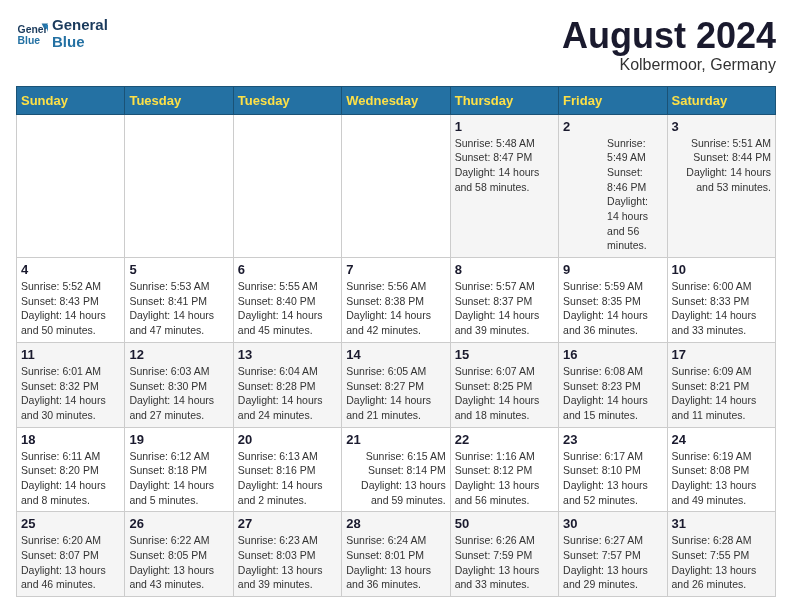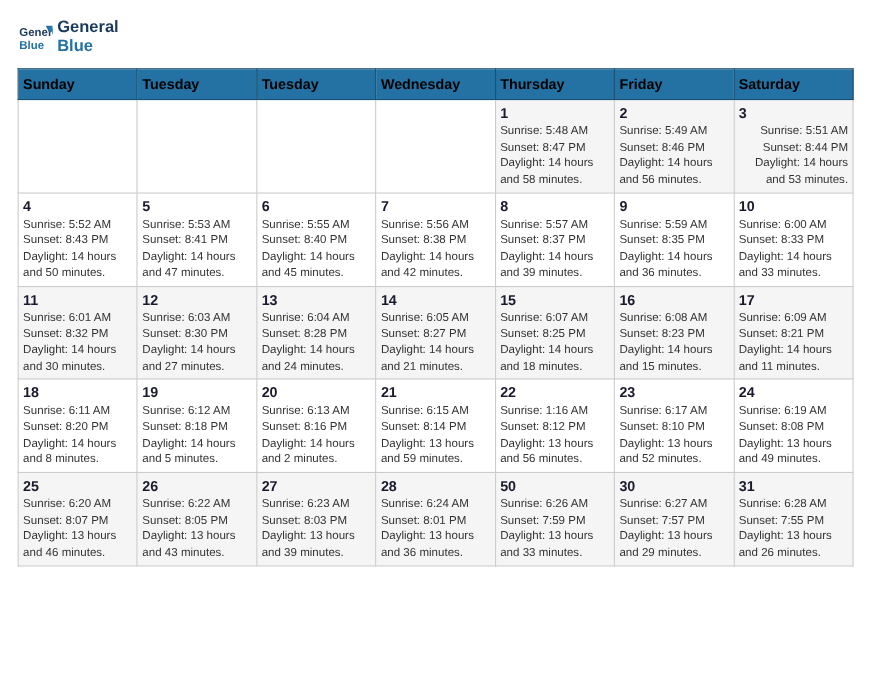--- a/index.html
+++ b/index.html
@@ -38,21 +38,21 @@
       font-size: 16px;
       color: #333;
     }
     .calendar {
       width: 100%;
       border-collapse: collapse;
       font-size: 11px;
     }
     .calendar thead th {
       background: #2471a3;
-      color: #000000;
+      color: #fde047;
       padding: 6px 4px;
       text-align: left;
       font-size: 13px;
       font-weight: bold;
       border: 1px solid #1a5276;
     }
     .calendar tbody td {
       vertical-align: top;
       border: 1px solid #ccc;
       padding: 4px;
@@ -92,20 +92,22 @@
       <text x="2" y="34" font-size="13" font-weight="bold" fill="#2471a3">Blue</text>
       <polygon points="32,8 40,8 36,16" fill="#2471a3"></polygon>
       <polygon points="36,10 44,10 40,18" fill="#2980b9"></polygon>
     </svg>
     <div>
       <div style="font-size:15px;font-weight:bold;color:#1a3a5c;">General</div>
       <div style="font-size:15px;font-weight:bold;color:#2471a3;">Blue</div>
     </div>
   </div>
   <div class="title-block">
+    <div class="month-title">August 2024</div>
+    <div class="subtitle">Kolbermoor, Germany</div>
   </div>
 </div>
 
 <table class="calendar">
   <thead>
     <tr>
     <th>Sunday</th>
         <th>Tuesday</th>
         <th>Tuesday</th>
         <th>Wednesday</th>
@@ -122,21 +124,21 @@
         <td class="empty-cell"></td>
         <td>
           <span class="day-num">1</span>
           <div class="day-detail" style="white-space: pre-line;">Sunrise: 5:48 AM
 Sunset: 8:47 PM
 Daylight: 14 hours
 and 58 minutes.</div>
         </td>
         <td>
           <span class="day-num">2</span>
-          <div class="day-detail" style="white-space: pre-line;">Sunrise: 5:49 AM
+          <div class="day-detail" style="white-space: pre-line; margin-left: 44px;">Sunrise: 5:49 AM
 Sunset: 8:46 PM
 Daylight: 14 hours
 and 56 minutes.</div>
         </td>
         <td>
           <span class="day-num">3</span>
           <div class="day-detail" style="white-space: pre-line; text-align: right;">Sunrise: 5:51 AM
 Sunset: 8:44 PM
 Daylight: 14 hours
 and 53 minutes.</div>
@@ -261,21 +263,21 @@
         </td>
         <td>
           <span class="day-num">20</span>
           <div class="day-detail" style="white-space: pre-line;">Sunrise: 6:13 AM
 Sunset: 8:16 PM
 Daylight: 14 hours
 and 2 minutes.</div>
         </td>
         <td>
           <span class="day-num">21</span>
-          <div class="day-detail" style="white-space: pre-line;">Sunrise: 6:15 AM
+          <div class="day-detail" style="white-space: pre-line; text-align: right;">Sunrise: 6:15 AM
 Sunset: 8:14 PM
 Daylight: 13 hours
 and 59 minutes.</div>
         </td>
         <td>
           <span class="day-num">22</span>
           <div class="day-detail" style="white-space: pre-line;">Sunrise: 1:16 AM
 Sunset: 8:12 PM
 Daylight: 13 hours
 and 56 minutes.</div>

